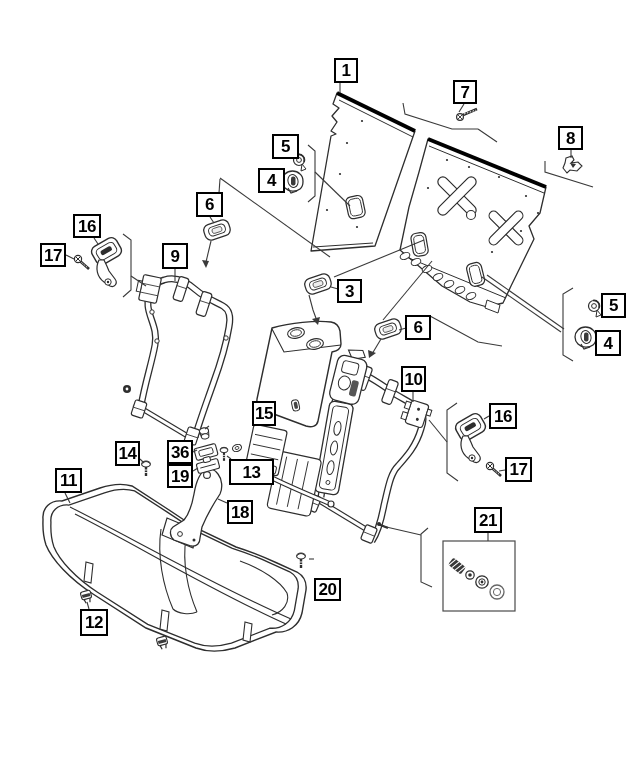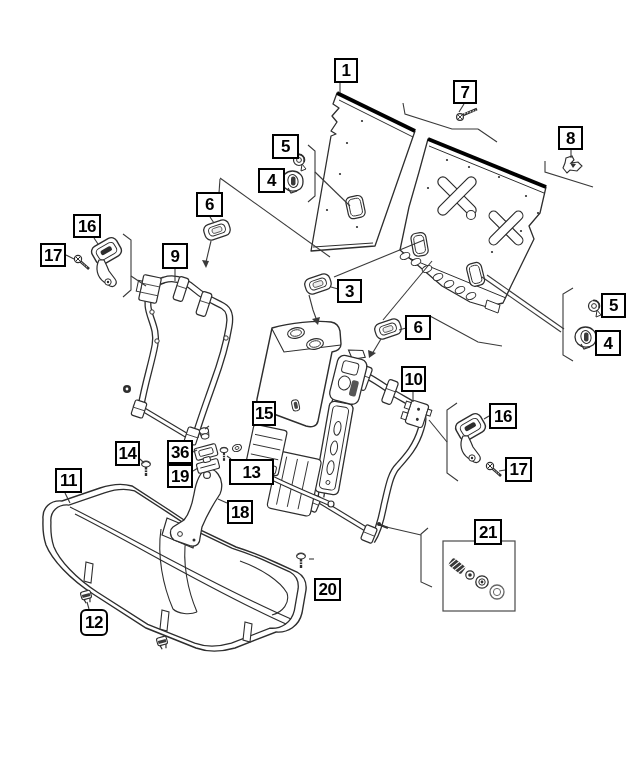--- a/index.html
+++ b/index.html
@@ -380,17 +380,17 @@
       <div class="callout" style="left: 401px; top: 366px; width: 25px; height: 26px;">10</div>
       <div class="callout" style="left: 220px; top: 401px; width: 24px; height: 25px; margin-left: 32px;">15</div>
       <div class="callout" style="left: 489px; top: 403px; width: 28px; height: 26px;">16</div>
       <div class="callout" style="left: 505px; top: 457px; width: 27px; height: 25px;">17</div>
       <div class="callout" style="left: 115px; top: 441px; width: 25px; height: 25px;">14</div>
       <div class="callout" style="left: 167px; top: 440px; width: 26px; height: 24px;">36</div>
       <div class="callout" style="left: 167px; top: 464px; width: 26px; height: 24px;">19</div>
       <div class="callout" style="left: 229px; top: 459px; width: 45px; height: 26px;">13</div>
       <div class="callout" style="left: 55px; top: 468px; width: 27px; height: 25px;">11</div>
       <div class="callout" style="left: 227px; top: 500px; width: 26px; height: 24px;">18</div>
-      <div class="callout" style="left: 80px; top: 609px; width: 28px; height: 27px; border-radius: 6px;">12</div>
+      <div class="callout" style="left: 80px; top: 609px; width: 28px; height: 27px;">12</div>
       <div class="callout" style="left: 314px; top: 547px; width: 27px; height: 23px; margin-top: 31px;">20</div>
-      <div class="callout" style="left: 474px; top: 507px; width: 28px; height: 26px; margin-top: 12px;">21</div>
+      <div class="callout" style="left: 474px; top: 507px; width: 28px; height: 26px;">21</div>
     </div>
 </div>
 
 </body></html>

